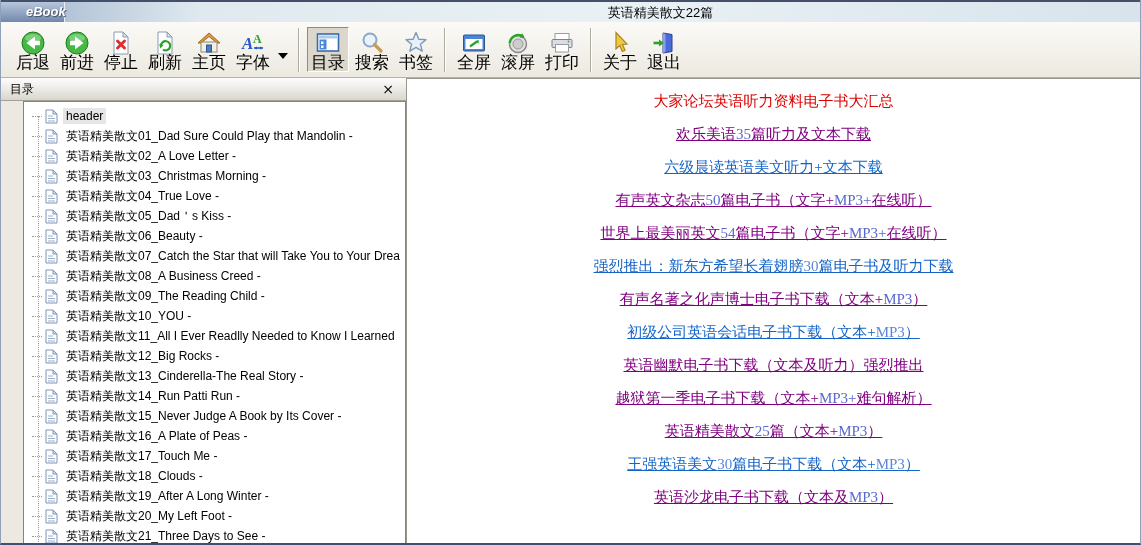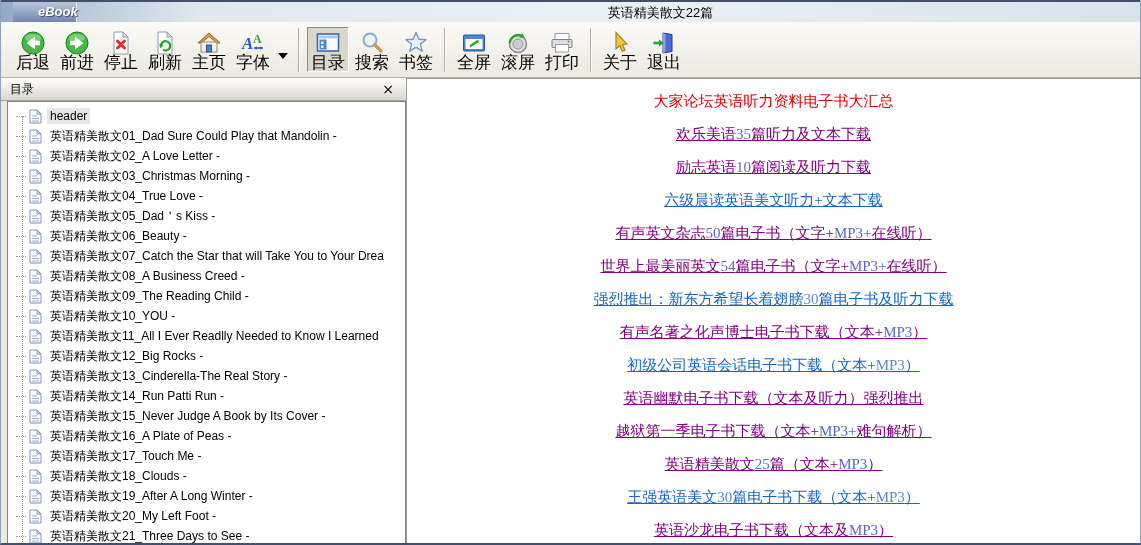--- a/index.html
+++ b/index.html
@@ -15,21 +15,21 @@
     border-bottom:2px solid #3f4f76;
     display:flex; flex-direction:column;
   }
   
   .titlebar {
     position:relative; height:22px; flex:none;
     border-top:2px solid #44506a;
     background:linear-gradient(90deg,#93a8c8 0px,#b9c9da 80px,#dfe9ef 200px,#e9f1f5 55%,#d8e3ec 100%);
   }
   .logo {
-    position:absolute; left:12px; top:0; height:20px; width:64px;
+    position:absolute; left:0; top:0; height:20px; width:64px;
     background:linear-gradient(180deg,#b7c6da,#7189ae);
     color:#fff; font-style:italic; font-weight:bold; font-size:13px;
     line-height:20px; padding-left:25px;
     border-right:1px solid #e8eef4;
     text-shadow:1px 1px 1px #44506a;
   }
   .title-text {
     position:absolute; left:180px; right:0; top:0; height:20px;
     text-align:center; font-size:13px; line-height:21px; color:#000;
   }
@@ -66,21 +66,21 @@
   .sidebar-header {
     flex:none; height:23px; display:flex; align-items:center; padding:0 9px;
     background:linear-gradient(180deg,#fefefe,#d9d6cd);
     border-bottom:1px solid #a3a096; font-size:12px;
   }
   .sidebar-close {
     margin-left:auto; font-size:14px; line-height:14px; color:#000;
     padding:0 3px; cursor:pointer; font-family:"DejaVu Sans",sans-serif;
   }
   .tree-wrap {
-    flex:1; margin-left:6px; background:#fff; overflow:hidden;
+    flex:1; margin-left:22px; background:#fff; overflow:hidden;
     border:1px solid #87837a; border-bottom:none; position:relative;
     padding:4px 0 0 8px;
   }
   .tree { position:relative; }
   .tree::before {
     content:""; position:absolute; left:6px; top:10px; bottom:0;
     border-left:1px dotted #9a9a9a;
   }
   .tree-item { display:flex; align-items:center; height:20px; white-space:nowrap; cursor:default; }
   .twig { width:10px; border-top:1px dotted #9a9a9a; margin-right:3px; flex:none; }
@@ -456,23 +456,20 @@
       </div>
     </div>
     <div class="content" id="content">
         <div class="row">
           <span class="heading">大家论坛英语听力资料电子书大汇总</span>
         </div>
         <div class="row">
           <span class="content-link link-purple"><span>欢乐美语</span><span class="latin">35</span><span>篇听力及文本下载</span></span>
         </div>
         <div class="row">
-          <span class="content-link link-purple"><span>励志英语</span><span class="latin">10</span><span>篇阅读及听力下载</span></span>
-        </div>
-        <div class="row">
           <span class="content-link link-blue"><span>六级晨读英语美文听力+文本下载</span></span>
         </div>
         <div class="row">
           <span class="content-link link-purple"><span>有声英文杂志</span><span class="latin">50</span><span>篇电子书（文字+</span><span class="latin">MP3+</span><span>在线听）</span></span>
         </div>
         <div class="row">
           <span class="content-link link-purple"><span>世界上最美丽英文</span><span class="latin">54</span><span>篇电子书（文字+</span><span class="latin">MP3+</span><span>在线听）</span></span>
         </div>
         <div class="row">
           <span class="content-link link-blue"><span>强烈推出：新东方希望长着翅膀</span><span class="latin">30</span><span>篇电子书及听力下载</span></span>

